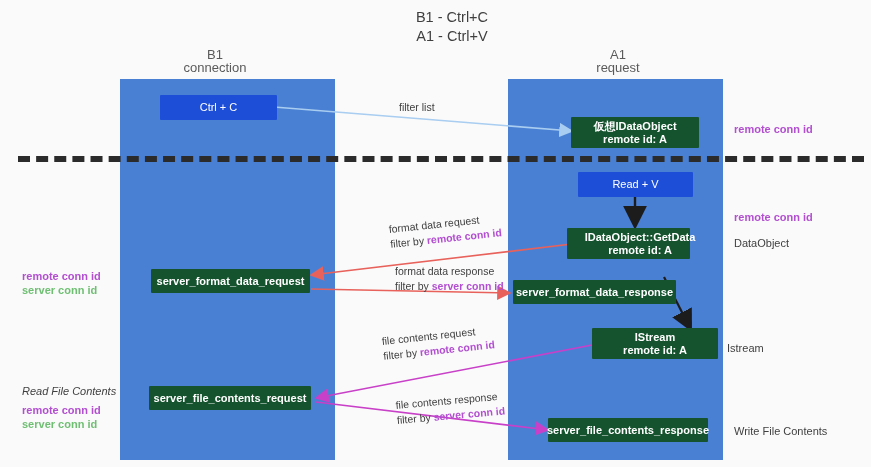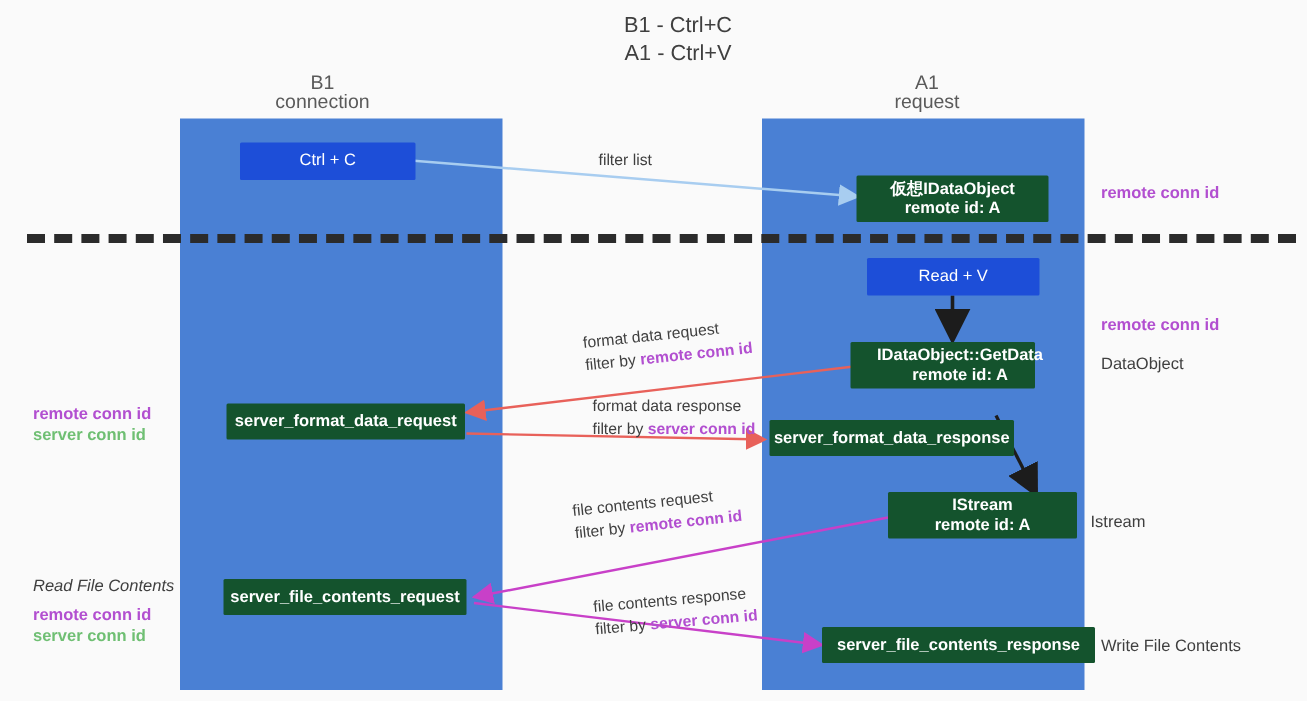--- a/index.html
+++ b/index.html
@@ -122,21 +122,21 @@
 
   <div class="abs node orange" style="left:151px;top:269px;width:159px;height:24px;">server_format_data_request</div>
 
   <div class="abs node orange" style="left:513px;top:280px;width:163px;height:24px;">server_format_data_response</div>
 
   <div class="abs node orange" style="left:592px;top:328px;width:126px;height:31px;">IStream
 remote id: A</div>
 
   <div class="abs node orange" style="left:149px;top:386px;width:162px;height:24px;">server_file_contents_request</div>
 
-  <div class="abs node orange" style="left:548px;top:418px;width:182px;height:24px;">server_file_contents_response</div>
+  <div class="abs node orange" style="left:548px;top:418px;width:160px;height:24px;">server_file_contents_response</div>
 
   <div class="abs edgelabel" style="left:399px;top:100px;">filter list</div>
 
   <div class="abs edgelabel rot" style="left:388px;top:222px;transform:rotate(-6deg);">
     <span>format data request</span>
     <span class="l2">
       <span>filter by </span><span class="kw-remote">remote conn id</span>
     </span>
   </div>
 

